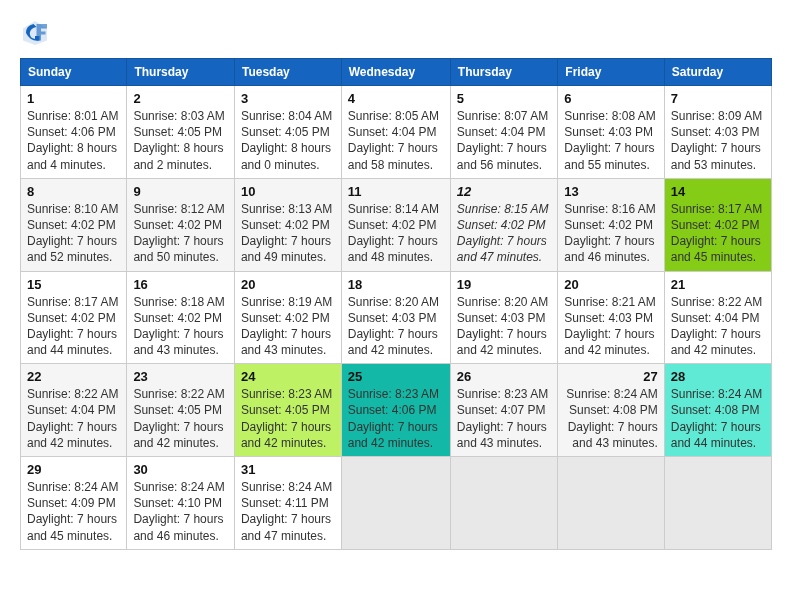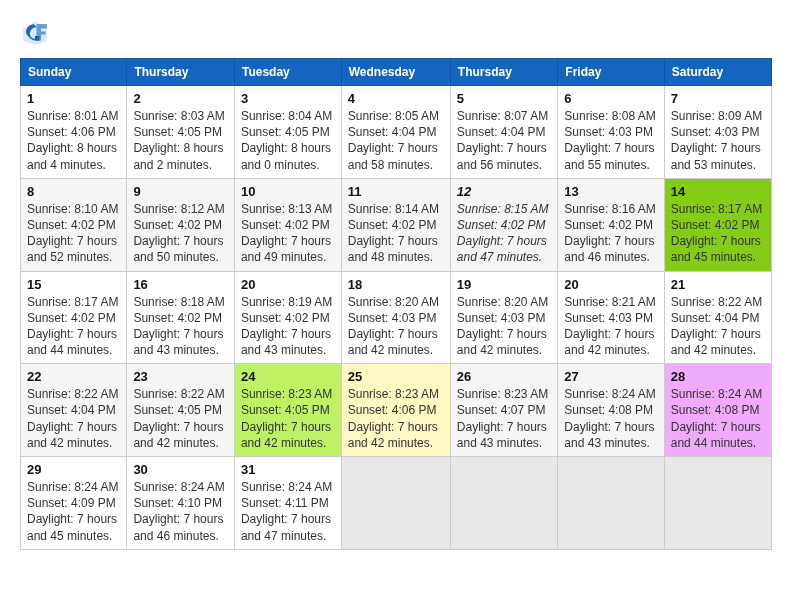--- a/index.html
+++ b/index.html
@@ -229,33 +229,33 @@
             <div class="day-info">Sunrise: 8:22 AM<br>Sunset: 4:04 PM<br>Daylight: 7 hours and 42 minutes.</div>
           </td>
           <td style="background: rgb(245, 245, 245);">
             <span class="day-num">23</span>
             <div class="day-info">Sunrise: 8:22 AM<br>Sunset: 4:05 PM<br>Daylight: 7 hours and 42 minutes.</div>
           </td>
           <td style="background: #bef264;">
             <span class="day-num">24</span>
             <div class="day-info">Sunrise: 8:23 AM<br>Sunset: 4:05 PM<br>Daylight: 7 hours and 42 minutes.</div>
           </td>
-          <td style="background: #fef9c3;">
+          <td style="background: #14b8a6;">
             <span class="day-num">25</span>
             <div class="day-info">Sunrise: 8:23 AM<br>Sunset: 4:06 PM<br>Daylight: 7 hours and 42 minutes.</div>
           </td>
           <td style="background: rgb(245, 245, 245);">
             <span class="day-num">26</span>
             <div class="day-info">Sunrise: 8:23 AM<br>Sunset: 4:07 PM<br>Daylight: 7 hours and 43 minutes.</div>
           </td>
-          <td style="background: rgb(245, 245, 245);">
+          <td style="background: rgb(245, 245, 245); text-align: right;">
             <span class="day-num">27</span>
             <div class="day-info">Sunrise: 8:24 AM<br>Sunset: 4:08 PM<br>Daylight: 7 hours and 43 minutes.</div>
           </td>
-          <td style="background: #f0abfc;">
+          <td style="background: #5eead4;">
             <span class="day-num">28</span>
             <div class="day-info">Sunrise: 8:24 AM<br>Sunset: 4:08 PM<br>Daylight: 7 hours and 44 minutes.</div>
           </td>
         </tr>
         <tr>
           <td>
             <span class="day-num">29</span>
             <div class="day-info">Sunrise: 8:24 AM<br>Sunset: 4:09 PM<br>Daylight: 7 hours and 45 minutes.</div>
           </td>
           <td>

